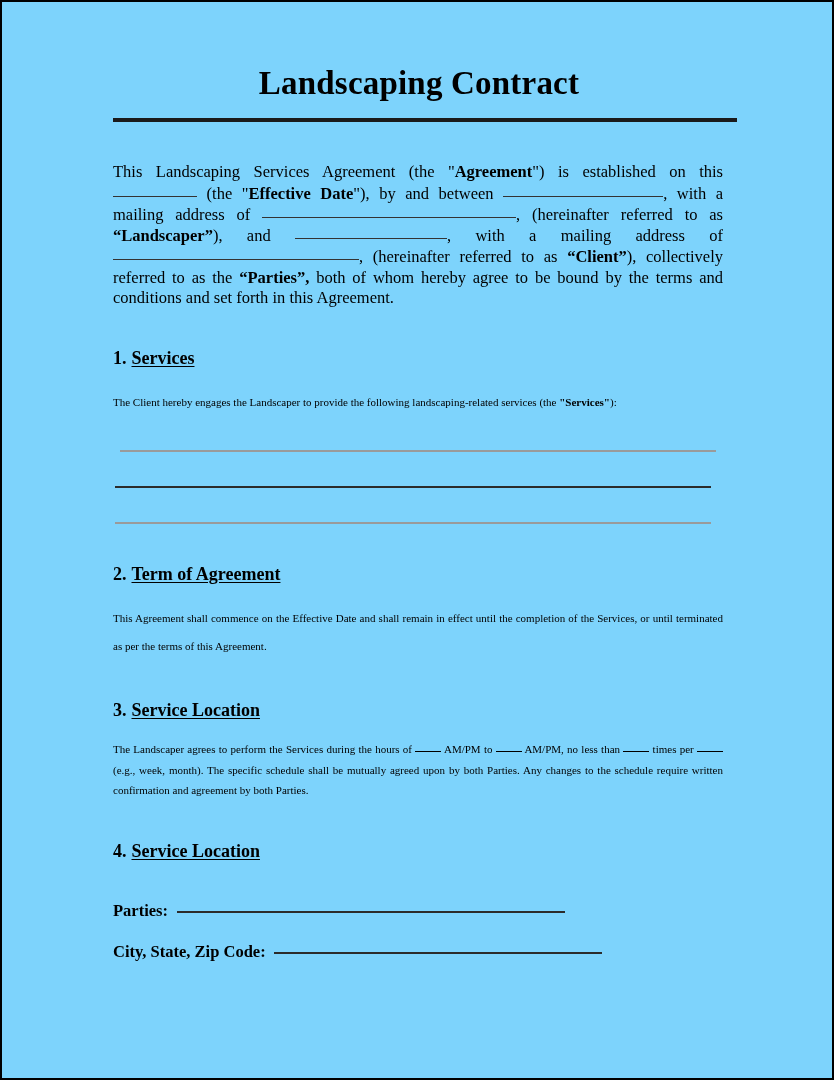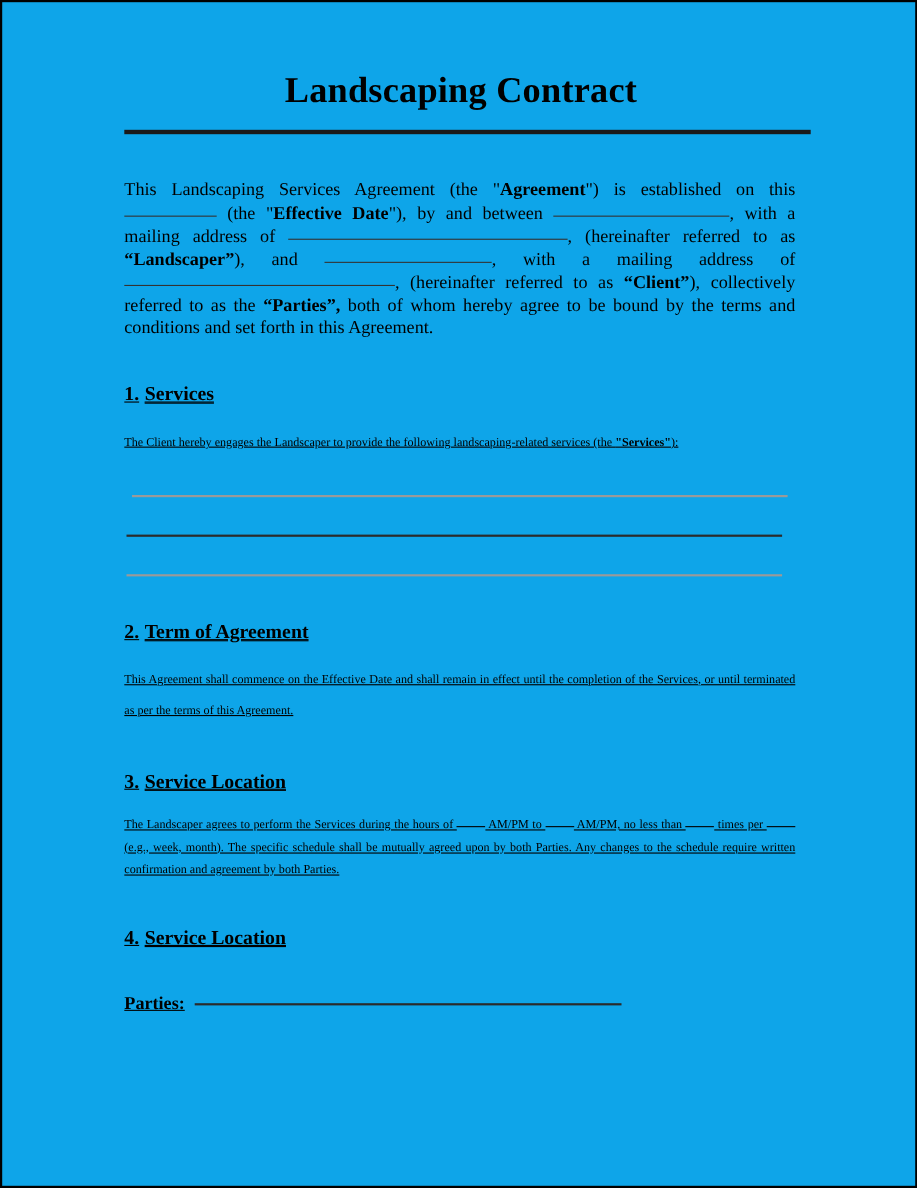--- a/index.html
+++ b/index.html
@@ -14,21 +14,21 @@
     color: #000000;
     overflow: hidden;
   }
 
   .page {
     position: relative;
     box-sizing: border-box;
     width: 834px;
     height: 1080px;
     border: 2px solid #000000;
-    background: #0ea5e9;
+    background: #7dd3fc;
     padding: 0;
   }
 
   .page-inner {
     position: absolute;
     left: 111px;
     top: 0;
     width: 612px;
   }
 
@@ -58,21 +58,20 @@
     font-size: 16.5px;
     line-height: 20.3px;
     text-align: justify;
     text-justify: inter-word;
     width: 610px;
     font-family: Liberation Serif, serif;
   }
 
   .section {
     width: 610px;
-    text-decoration: underline;
   }
 
   .sec-heading {
     margin: 0;
     font-size: 18px;
     font-weight: bold;
     line-height: 1.2;
   }
   .sec-num {
     font-weight: bold;
@@ -198,16 +197,17 @@
     <div class="spacer-l"></div>
 
     <div class="section">
       <div class="sec-heading"><span class="sec-num">4.</span><span class="sec-title">Service Location</span></div>
       <div class="spacer-s"></div>
 
       <div style="height:19px"></div>
       <div class="field-row"><span class="field-label">Parties:</span><span class="field-line loc"></span></div>
 
       <div style="height:19px"></div>
+      <div class="field-row"><span class="field-label">City, State, Zip Code:</span><span class="field-line city"></span></div>
     </div>
 
   </div>
 </div>
 
 </body></html>

